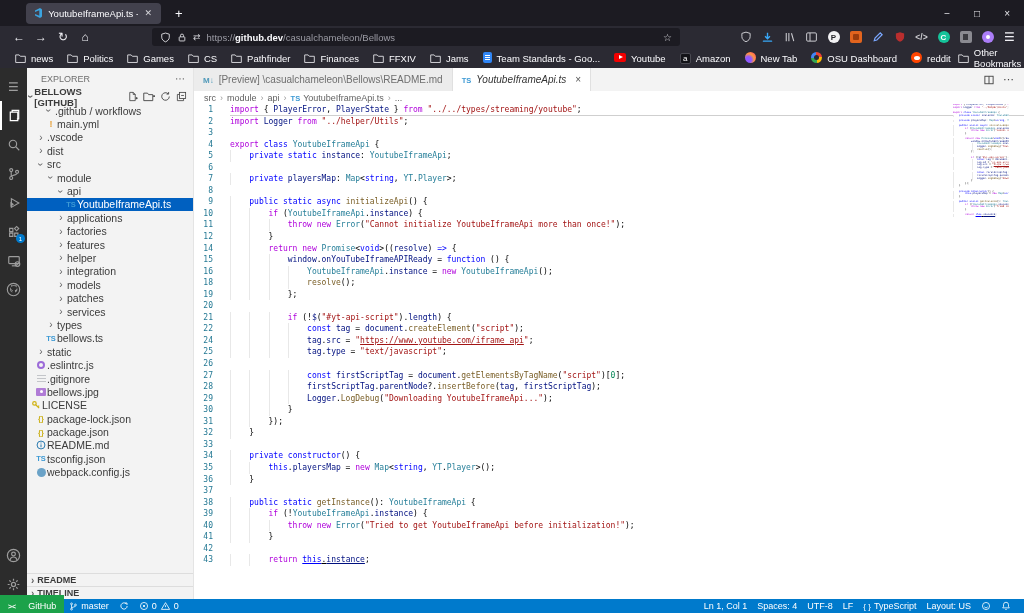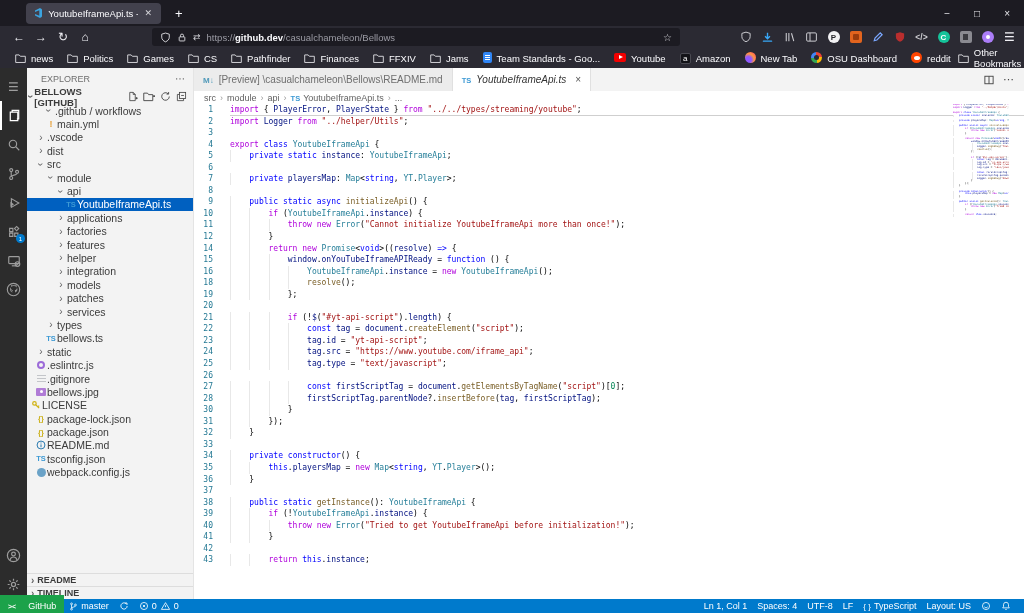--- a/index.html
+++ b/index.html
@@ -50,21 +50,21 @@
   .eacts{margin-left:auto;display:flex;align-items:center;gap:8px;padding-right:10px;color:#424242}
   .crumbs{height:13px;display:flex;align-items:center;gap:4px;font-size:9px;color:#616161;padding-left:10px;background:#fff}
   .codewrap{flex:1;position:relative;background:#fff;overflow:hidden;font-family:"DejaVu Sans Mono",monospace}
   .cline{display:flex;height:11.56px;line-height:11.56px;font-size:8px}
   .gut{width:36px;flex:none;text-align:right;padding-right:17px;color:#237893}
   .ltxt{flex:1;white-space:pre}
   .cline.cur .ltxt{border-bottom:1px solid #cfcfcf}
   .ind{display:inline-block;height:100%;background-image:repeating-linear-gradient(to right,#e8e8e8 0,#e8e8e8 1px,transparent 1px,transparent 19.3px)}
   .tk-k{color:#AF00DB}.tk-s{color:#0000FF}.tk-t{color:#267F99}.tk-v{color:#001080}
   .tk-f{color:#795E26}.tk-str{color:#A31515}.tk-n{color:#098658}.tk-p{color:#000}
-  .u{}
+  .u{text-decoration:underline}
   .minimap{position:absolute;top:0;right:15px;width:56px;background:#fff;overflow:hidden}
   .mline{font-size:2.5px;line-height:2.62px;white-space:pre}
   
   .status{height:14px;background:#007acc;color:#fff;display:flex;align-items:center;font-size:9px}
   .st-remote{height:22px;background:#1ca24a;display:flex;align-items:center;gap:12px;padding:0 8px;font-weight:normal}
   .st-item{display:flex;align-items:center;gap:3px;padding:0 5px;white-space:nowrap}
   .st-right{margin-left:auto;display:flex;align-items:center;padding-right:8px}
   svg.ic{display:block}
 </style>
 </head>
@@ -674,42 +674,42 @@
             </div>
             <div class="cline ">
               <span class="gut">21</span>
               <span class="ltxt"><span class="ind" style="width:12ch"> </span><span class="tk-k">if</span><span class="tk-p"> (!</span><span class="tk-v">$</span><span class="tk-p">(</span><span class="tk-str">"#yt-api-script"</span><span class="tk-p">).</span><span class="tk-v">length</span><span class="tk-p">) {</span></span>
             </div>
             <div class="cline ">
               <span class="gut">22</span>
               <span class="ltxt"><span class="ind" style="width:16ch"> </span><span class="tk-s">const</span><span class="tk-p"> </span><span class="tk-v">tag</span><span class="tk-p"> = </span><span class="tk-v">document</span><span class="tk-p">.</span><span class="tk-f">createElement</span><span class="tk-p">(</span><span class="tk-str">"script"</span><span class="tk-p">);</span></span>
             </div>
             <div class="cline ">
-              <span class="gut">23</span>
-              <span class="ltxt"><span class="ind" style="width:16ch"> </span><span class="tk-v">tag</span><span class="tk-p">.</span><span class="tk-v">id</span><span class="tk-p"> = </span><span class="tk-str">"yt-api-script"</span><span class="tk-p">;</span></span>
-            </div>
-            <div class="cline ">
               <span class="gut">24</span>
               <span class="ltxt"><span class="ind" style="width:16ch"> </span><span class="tk-v">tag</span><span class="tk-p">.</span><span class="tk-v">src</span><span class="tk-p"> = </span><span class="tk-str">"</span><span class="tk-str u">https://www.youtube.com/iframe_api</span><span class="tk-str">"</span><span class="tk-p">;</span></span>
             </div>
             <div class="cline ">
               <span class="gut">25</span>
               <span class="ltxt"><span class="ind" style="width:16ch"> </span><span class="tk-v">tag</span><span class="tk-p">.</span><span class="tk-v">type</span><span class="tk-p"> = </span><span class="tk-str">"text/javascript"</span><span class="tk-p">;</span></span>
             </div>
             <div class="cline ">
               <span class="gut">26</span>
               <span class="ltxt"> </span>
             </div>
             <div class="cline ">
               <span class="gut">27</span>
               <span class="ltxt"><span class="ind" style="width:16ch"> </span><span class="tk-s">const</span><span class="tk-p"> </span><span class="tk-v">firstScriptTag</span><span class="tk-p"> = </span><span class="tk-v">document</span><span class="tk-p">.</span><span class="tk-f">getElementsByTagName</span><span class="tk-p">(</span><span class="tk-str">"script"</span><span class="tk-p">)[</span><span class="tk-n">0</span><span class="tk-p">];</span></span>
             </div>
             <div class="cline ">
               <span class="gut">28</span>
               <span class="ltxt"><span class="ind" style="width:16ch"> </span><span class="tk-v">firstScriptTag</span><span class="tk-p">.</span><span class="tk-v">parentNode</span><span class="tk-p">?.</span><span class="tk-f">insertBefore</span><span class="tk-p">(</span><span class="tk-v">tag</span><span class="tk-p">, </span><span class="tk-v">firstScriptTag</span><span class="tk-p">);</span></span>
+            </div>
+            <div class="cline ">
+              <span class="gut">29</span>
+              <span class="ltxt"><span class="ind" style="width:16ch"> </span><span class="tk-v">Logger</span><span class="tk-p">.</span><span class="tk-f">LogDebug</span><span class="tk-p">(</span><span class="tk-str">"Downloading YoutubeIframeApi..."</span><span class="tk-p">);</span></span>
             </div>
             <div class="cline ">
               <span class="gut">30</span>
               <span class="ltxt"><span class="ind" style="width:12ch"> </span><span class="tk-p">}</span></span>
             </div>
             <div class="cline ">
               <span class="gut">31</span>
               <span class="ltxt"><span class="ind" style="width:8ch"> </span><span class="tk-p">});</span></span>
             </div>
             <div class="cline ">

